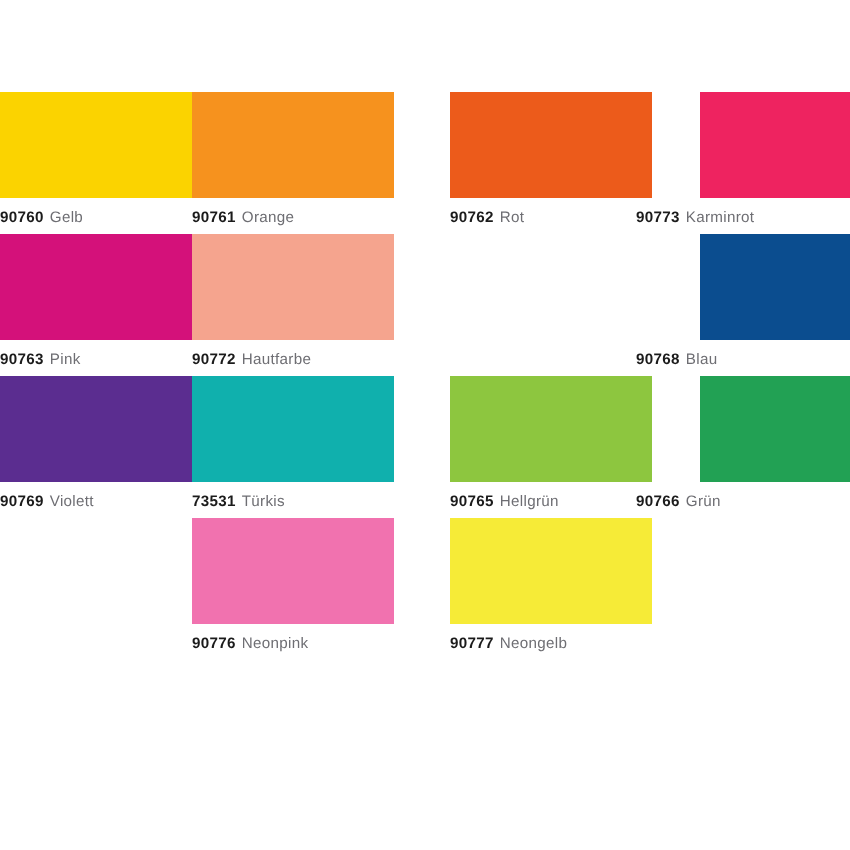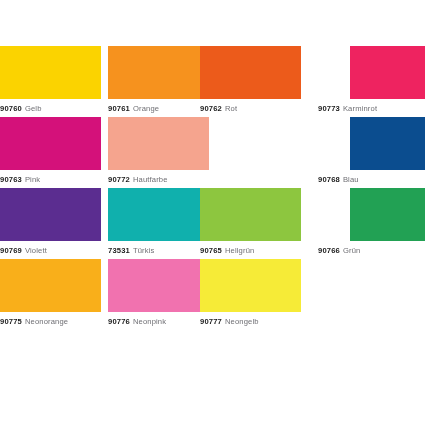--- a/index.html
+++ b/index.html
@@ -25,22 +25,22 @@
     height: 71px;
     width: 425px;
   }
   .swatch-cell {
     position: absolute;
     top: 0;
     width: 101px;
     height: 71px;
   }
   .swatch-cell.col0 { left: 0px; }
-  .swatch-cell.col1 { left: 108px; text-align: center; }
-  .swatch-cell.col2 { left: 200px; }
+  .swatch-cell.col1 { left: 96px; text-align: center; }
+  .swatch-cell.col2 { left: 225px; }
   .swatch-cell.col3 { left: 318px; width: 107px; padding-left: 32px; }
 
   .swatch-chip {
     width: 100%;
     height: 53px;
     display: block;
   }
   .swatch-label {
     position: absolute;
     left: 0;
@@ -123,24 +123,20 @@
       <div class="swatch-cell col2">
         <div class="swatch-chip" style="background: rgb(141, 198, 63);"></div>
         <div class="swatch-label"><span class="swatch-code">90765</span><span class="swatch-name">Hellgrün</span></div>
       </div>
       <div class="swatch-cell col3">
         <div class="swatch-chip" style="background: rgb(34, 161, 84);"></div>
         <div class="swatch-label"><span class="swatch-code">90766</span><span class="swatch-name">Grün</span></div>
       </div>
     </div>
     <div class="swatch-row">
-      <div class="swatch-cell col0">
-        <div class="swatch-chip" style="background: rgb(249, 175, 26);"></div>
-        <div class="swatch-label"><span class="swatch-code">90775</span><span class="swatch-name">Neonorange</span></div>
-      </div>
       <div class="swatch-cell col1">
         <div class="swatch-chip" style="background: rgb(241, 114, 175);"></div>
         <div class="swatch-label"><span class="swatch-code">90776</span><span class="swatch-name">Neonpink</span></div>
       </div>
       <div class="swatch-cell col2">
         <div class="swatch-chip" style="background: rgb(246, 235, 55);"></div>
         <div class="swatch-label"><span class="swatch-code">90777</span><span class="swatch-name">Neongelb</span></div>
       </div>
     </div>
   </div>

